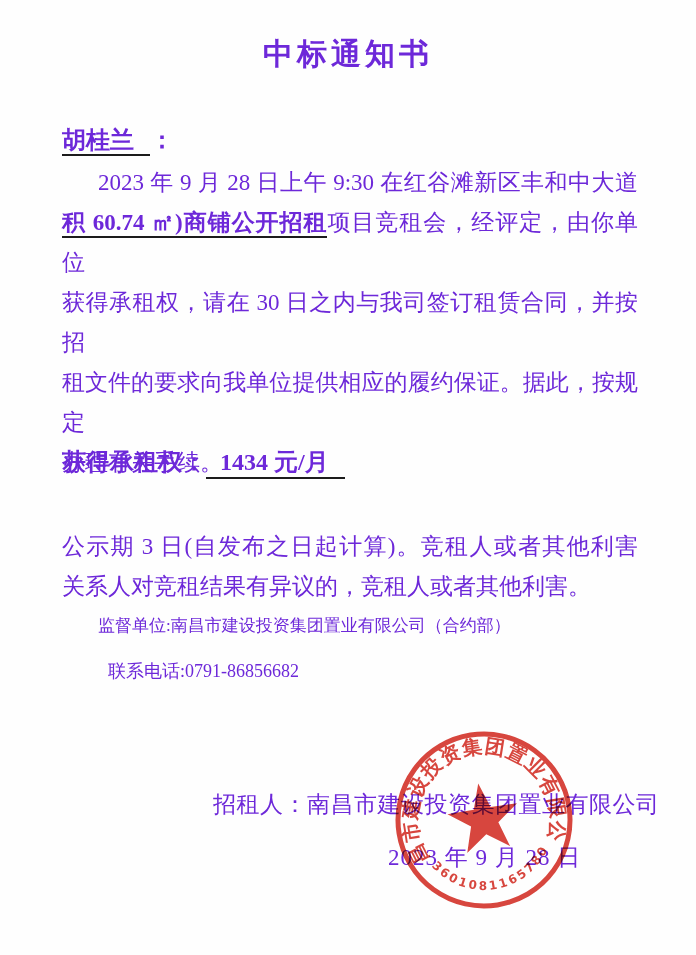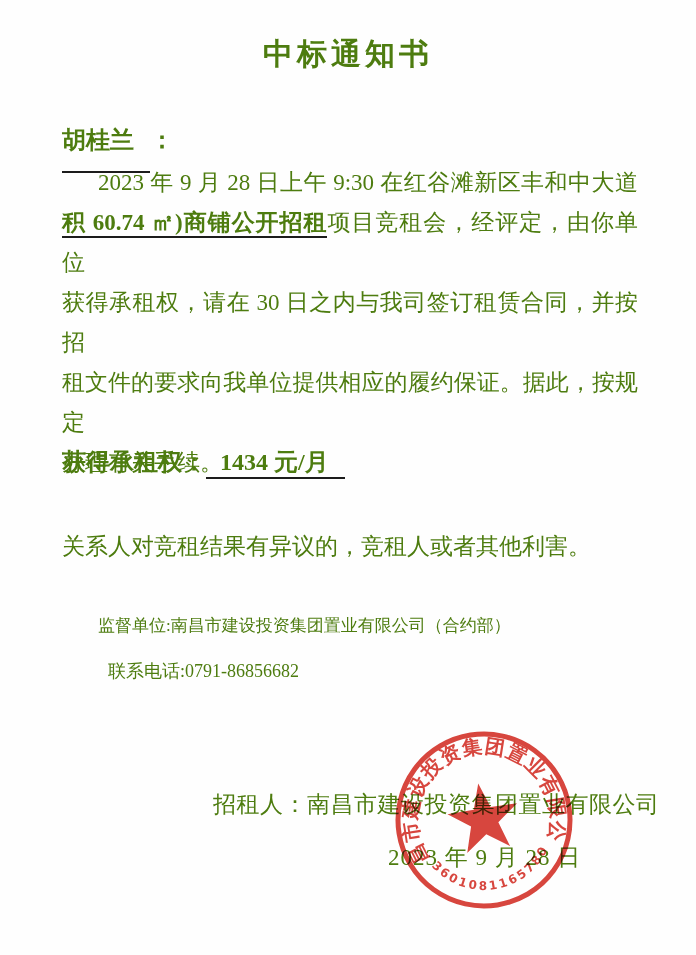--- a/index.html
+++ b/index.html
@@ -2,34 +2,34 @@
 <html><head>
 <meta charset="utf-8">
 <style>
   html,body { margin:0; padding:0; background:#ffffff; }
   .page {
     position:relative;
     width:696px; height:955px;
     background:#fefefe;
     overflow:hidden;
     font-family:"Liberation Serif","DejaVu Serif",serif;
-    color:#4d7c0f;
+    color:#6d28d9;
   }
   .title {
     position:absolute; top:34px; left:0; right:0;
     margin:0; text-align:center;
     font-size:30px; font-weight:700; letter-spacing:4px;
   }
   .salutation {
     position:absolute; top:124px; left:62px;
     font-size:24px; font-weight:700;
   }
   .u-name {
     border-bottom:2px solid #1c1c1c;
-    padding-right:16px; padding-bottom:18px;
+    padding-right:16px; padding-bottom:1px;
   }
   .body-block {
     position:absolute; top:163px; left:62px; width:576px;
     font-size:23px; line-height:40px;
   }
   .bline { text-align:justify; }
   .jl { text-align-last:justify; }
   .indent { padding-left:36px; }
   .hl {
     font-weight:700;
@@ -94,20 +94,21 @@
     <div class="bline jl indent"><span>2023 年 9 月 28 日上午 9:30 在红谷滩新区丰和中大道</span></div>
     <div class="bline jl"><span class="hl">积 60.74 ㎡)商铺公开招租</span><span>项目竞租会，经评定，由你单位</span></div>
     <div class="bline jl"><span>获得承租权，请在 30 日之内与我司签订租赁合同，并按招</span></div>
     <div class="bline jl"><span>租文件的要求向我单位提供相应的履约保证。据此，按规定</span></div>
     <div class="bline"><span>办理有关手续。</span></div>
   </div>
 
   <div class="result"><span>获得承租权：</span><span class="u-value">1434 元/月</span></div>
 
   <div class="notice-block">
+    <div class="bline jl"><span>公示期 3 日(自发布之日起计算)。竞租人或者其他利害</span></div>
     <div class="bline"><span>关系人对竞租结果有异议的，竞租人或者其他利害。</span></div>
   </div>
 
   <div class="supervisor">监督单位:南昌市建设投资集团置业有限公司（合约部）</div>
 
   <div class="phone">联系电话:0791-86856682</div>
 
   <div class="lessor"><span>招租人：</span><span>南昌市建设投资集团置业有限公司</span></div>
 
   <div class="dateline">2023 年 9 月 28 日</div>

